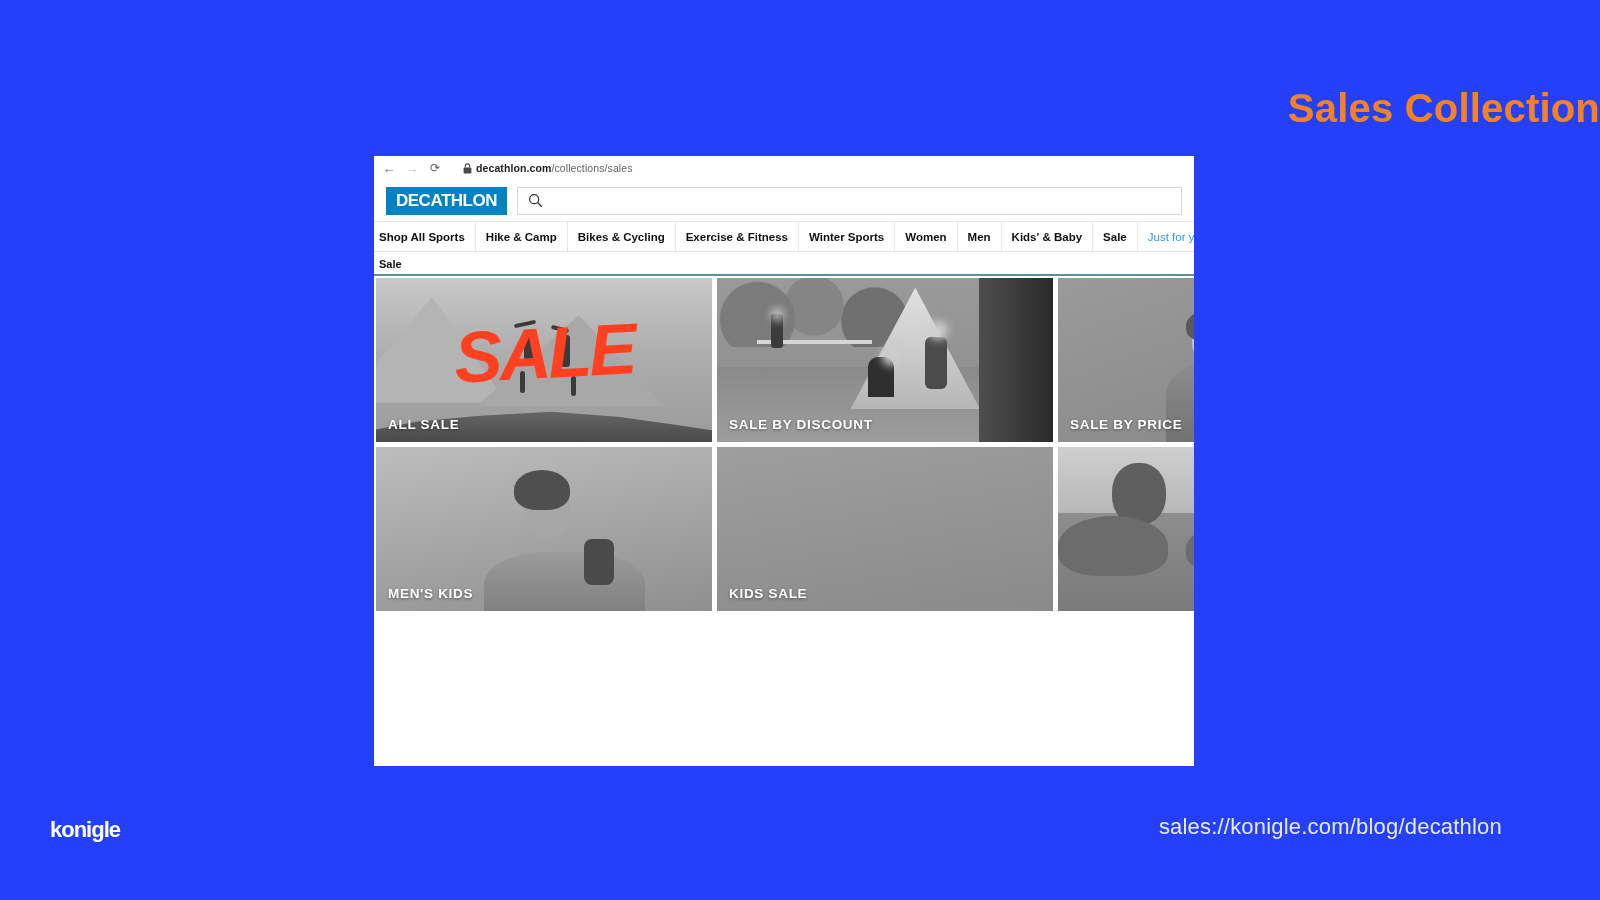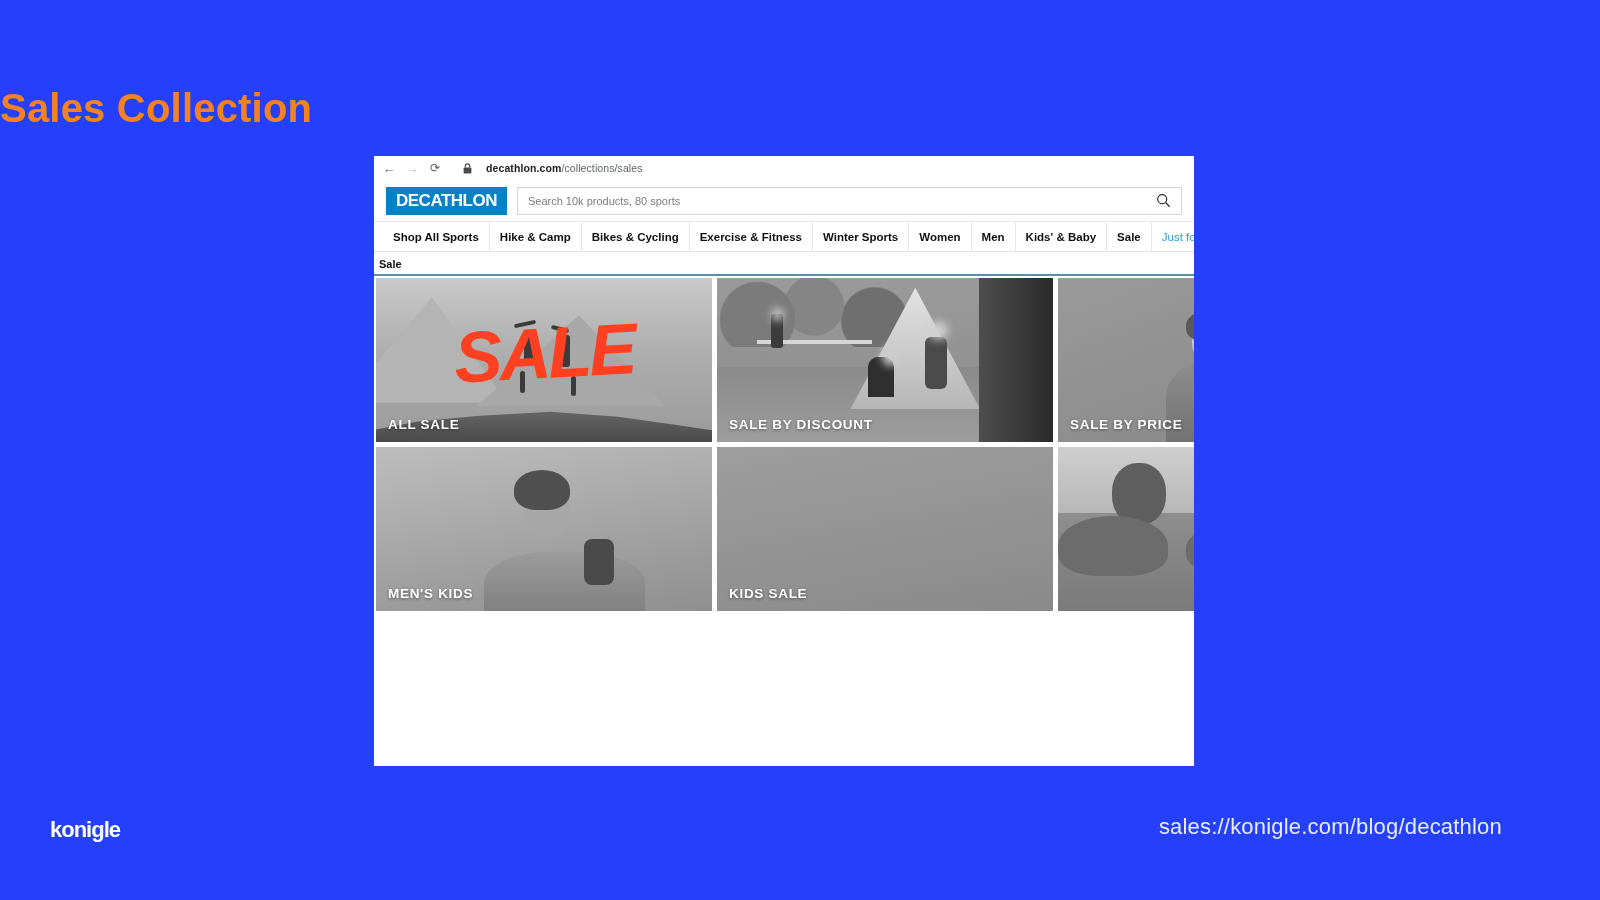--- a/index.html
+++ b/index.html
@@ -7,21 +7,21 @@
     width: 1600px; height: 900px;
     overflow: hidden;
     font-family: "Liberation Sans", sans-serif;
   }
   body { background: #2440fb; position: relative; }
 
   
   .slide-title {
     position: absolute;
     top: 86px; left: 0; right: 0;
-    text-align: left;
+    text-align: right;
     font-size: 40px;
     font-weight: bold;
     color: #f58220;
     letter-spacing: 0.2px;
   }
 
   
   .browser {
     position: absolute;
     left: 374px; top: 156px;
@@ -41,21 +41,21 @@
   .nav-btn {
     width: 14px; height: 14px;
     display: flex; align-items: center; justify-content: center;
     color: #5f6368;
     font-size: 13px;
     line-height: 1;
   }
   .nav-btn.disabled { color: #bdc1c6; }
   .reload-glyph { font-size: 12px; }
   .url-wrap {
-    display: flex; align-items: flex-end; gap: 14px;
+    display: flex; align-items: flex-end; gap: 4px;
     margin-left: 12px;
   }
   .lock-icon { display: block; }
   .url-text {
     font-size: 10.5px;
     color: #3c4043;
     letter-spacing: 0.1px;
     white-space: nowrap;
   }
   .url-text .host { font-weight: bold; color: #202124; }
@@ -115,21 +115,21 @@
   .nav-item {
     display: flex; align-items: center;
     padding: 0 10px;
     font-size: 11.5px;
     font-weight: bold;
     color: #101010;
     white-space: nowrap;
     border-right: 1px solid #e6e6e6;
     cursor: pointer;
   }
-  .nav-item:first-child { padding-left: 19px; }
+  .nav-item:first-child { padding-left: 5px; }
   .nav-item.accent {
     color: #2e9bd6;
     font-weight: normal;
     border-right: none;
   }
 
   
   .page-head {
     padding: 6px 5px 4px 5px;
     border-bottom: 2px solid #5b8fa8;
@@ -316,21 +316,20 @@
         <rect x="0.6" y="4.4" width="7.8" height="6.1" rx="1" fill="#4a4a4a"></rect>
         <path d="M2.3 4.4V3.1a2.2 2.2 0 0 1 4.4 0v1.3" fill="none" stroke="#4a4a4a" stroke-width="1.1"></path>
       </svg>
       <span class="url-text"><span class="host">decathlon.com</span><span class="path">/collections/sales</span></span>
     </span>
   </div>
 
   <div class="site-header">
     <div class="logo">DECATHLON</div>
     <div class="search-box">
-      <input type="text" placeholder="Search 10k products, 80 sports" style="">
       <svg class="search-icon" width="15" height="15" viewBox="0 0 16 16">
         <circle cx="6.6" cy="6.6" r="4.8" fill="none" stroke="#333" stroke-width="1.3"></circle>
         <line x1="10.2" y1="10.2" x2="14.6" y2="14.6" stroke="#333" stroke-width="1.4"></line>
       </svg>
     </div>
   </div>
 
   <div class="main-nav">
     <div class="nav-item">Shop All Sports</div>
     <div class="nav-item">Hike &amp; Camp</div>

